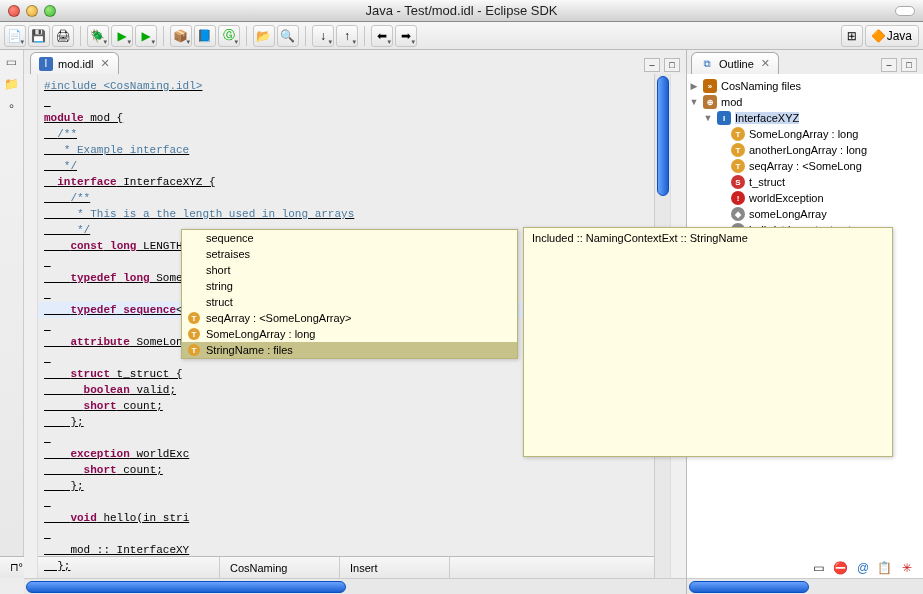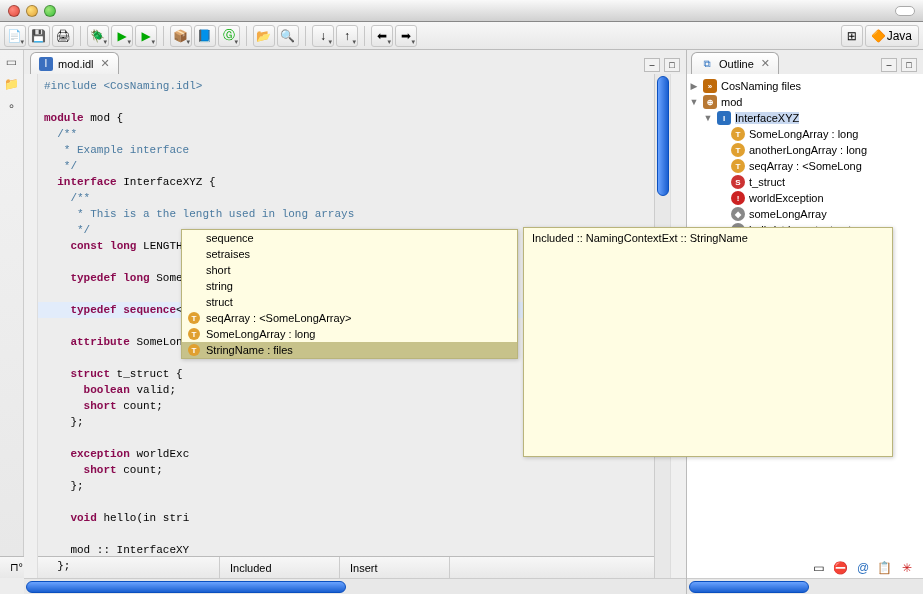--- a/index.html
+++ b/index.html
@@ -34,21 +34,21 @@
 .tabicon { display: inline-flex; width: 14px; height: 14px; align-items: center; justify-content: center; font-size: 10px; }
 .closex { font-size: 11px; color: #777; cursor: pointer; margin-left: 2px; }
 .panelctrls { margin-left: auto; display: flex; gap: 4px; padding-right: 6px; padding-bottom: 2px; }
 .panelctrls .ctrl { width: 16px; height: 14px; background: #f2f2f2; border: 1px solid #bbb; font-size: 9px; display: flex; align-items: center; justify-content: center; cursor: pointer; }
 
 
 .editor { flex: 1; display: flex; flex-direction: column; border-right: 1px solid #bbb; position: relative; }
 .ruler { width: 14px; background: #f0f0f0; border-right: 1px solid #ddd; }
 .overview { width: 16px; background: #f0f0f0; border-left: 1px solid #ddd; position: relative; }
 .codewrap { flex: 1; display: flex; overflow: hidden; }
-.code { flex: 1; padding: 4px 6px; font-family: Monaco, "Courier New", monospace; font-size: 11px; line-height: 16px; white-space: pre; color: #000; position: relative; }
+.code { flex: 1; padding: 4px 6px; font-family: Monaco, "Courier New", monospace; font-size: 11px; line-height: 16px; white-space: pre; color: #000; position: relative; text-decoration: underline; }
 .kw { color: #8a0a4f; font-weight: bold; }
 .cm { color: #4a7aa0; }
 .hl-line { position: absolute; left: 0; right: 0; height: 16px; background: #e2ecfb; z-index: 0; }
 .code .ln { position: relative; z-index: 1; }
 
 
 .popup { position: absolute; left: 181px; top: 229px; width: 337px; background: #fffde3; border: 1px solid #b9b47b; box-shadow: 1px 1px 4px rgba(0,0,0,0.2); z-index: 50; font-family: "Lucida Grande", Arial, sans-serif; font-size: 11px; }
 .popup .item { padding: 2px 6px; display: flex; align-items: center; gap: 6px; cursor: pointer; }
 .popup .item.sel { background: #c7c28a; }
 .popup .item .circ { width: 12px; height: 12px; border-radius: 50%; display: inline-flex; align-items: center; justify-content: center; font-size: 8px; font-weight: bold; color: #fff; background: #e0a030; }
@@ -91,20 +91,21 @@
 </style>
 </head>
 <body>
 
 <div class="titlebar">
   <div class="traffic">
     <div class="dot red"></div>
     <div class="dot yellow"></div>
     <div class="dot green"></div>
   </div>
+  <div class="titletext">Java - Test/mod.idl - Eclipse SDK</div>
   <div class="pill"></div>
 </div>
 
 <div class="toolbar">
   <div class="tbtn">📄<span class="arrow-down">▾</span></div>
   <div class="tbtn">💾</div>
   <div class="tbtn">🖨</div>
   <div class="sep"></div>
   <div class="tbtn">🪲<span class="arrow-down">▾</span></div>
   <div class="tbtn" style="color:#0a0">▶<span class="arrow-down">▾</span></div>
@@ -277,21 +278,21 @@
       <span>StringName : files</span>
     </div>
   </div>
 <div class="docpopup">
   <span>Included :: NamingContextExt :: StringName</span>
 </div>
 
 <div class="statusbar">
   <div class="statuscell" style="width:30px">⊓°</div>
   <div class="statuscell" style="width:190px"></div>
-  <div class="statuscell" style="width:120px">Included</div>
+  <div class="statuscell" style="width:120px">CosNaming</div>
   <div class="statuscell" style="width:110px">Insert</div>
   <div class="statuscell" style="flex:1;border-right:none"></div>
   <div class="statusicons">
     <div class="si">▭</div>
     <div class="si" style="color:#c22">⛔</div>
     <div class="si" style="color:#2a6fbf">@</div>
     <div class="si" style="color:#d08a1a">📋</div>
     <div class="si" style="color:#c22">✳</div>
   </div>
 </div>

